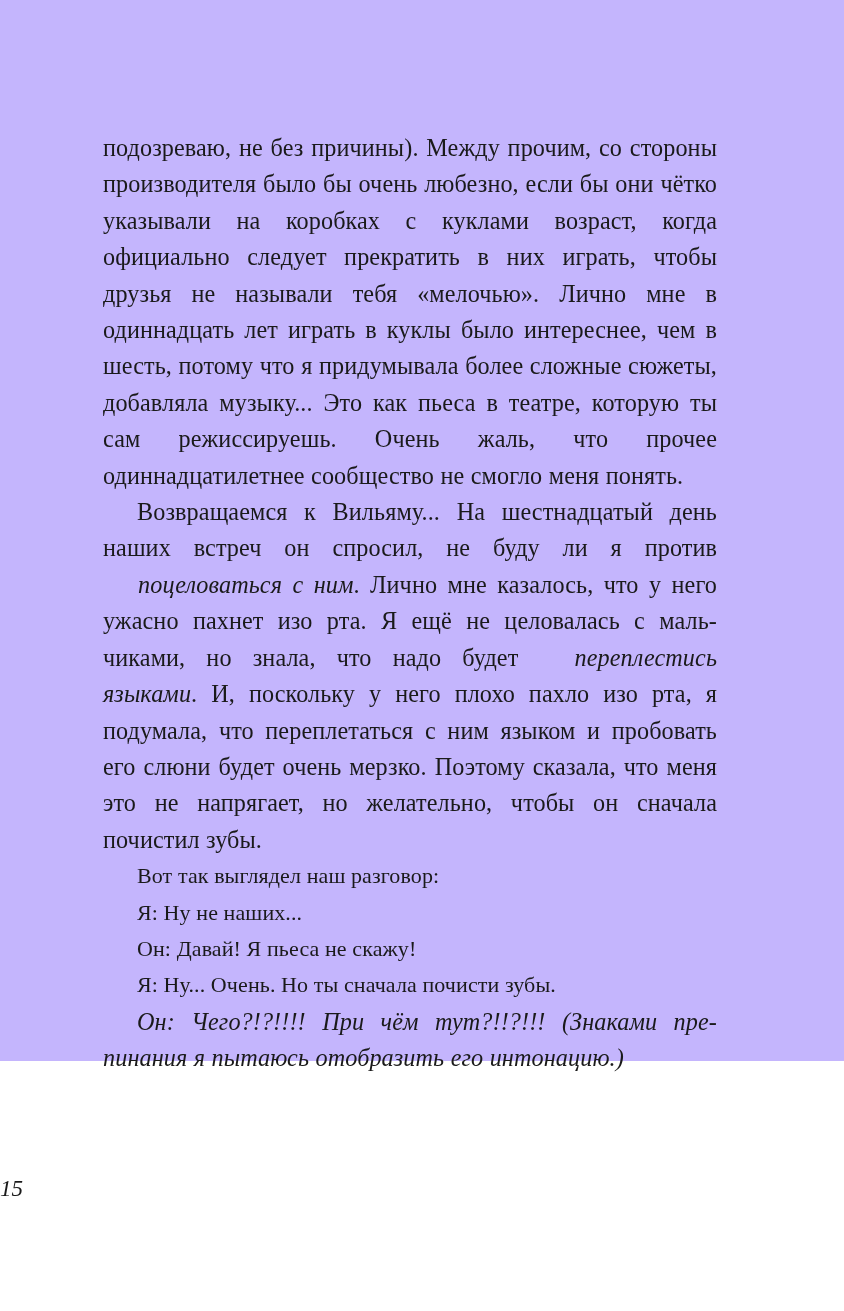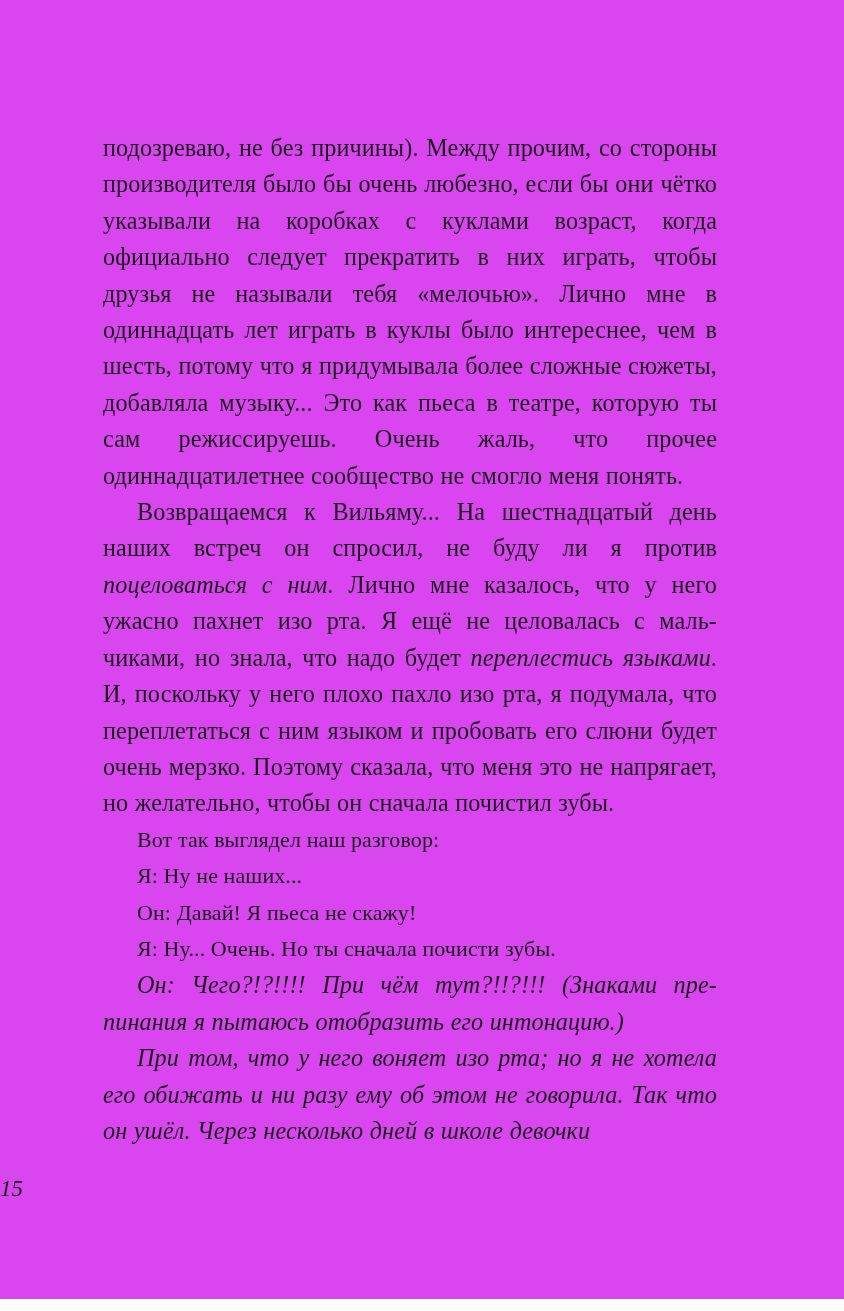--- a/index.html
+++ b/index.html
@@ -13,22 +13,22 @@
     position: relative;
     font-family: "Liberation Serif", "DejaVu Serif", serif;
     color: #1a1a1a;
     overflow: hidden;
   }
   .page {
     position: absolute;
     left: 0;
     top: 0;
     width: 844px;
-    height: 1299px;
-    background: #d946ef;
+    height: 1061px;
+    background: #c4b5fd;
   }
   .text-block {
     position: absolute;
     left: 103px;
     top: 130px;
     width: 614px;
   }
   p.para {
     margin: 0;
     font-size: 24.2px;
@@ -47,20 +47,21 @@
   }
   .dialog-line {
     margin: 0;
     font-size: 22px;
     line-height: 36.4px;
     text-align: left;
     text-indent: 34px;
     letter-spacing: 0.1px;
   }
   em.it {
+    margin-left: 35px;
   }
   .page-number {
     position: absolute;
     left: 0;
     top: 1175px;
     width: 844px;
     text-align: left;
     font-size: 23px;
     line-height: 28px;
     font-family: "Liberation Serif", "DejaVu Serif", serif;
@@ -83,19 +84,18 @@
     <p class="para noindent"><span>подозреваю, не без причины). Между прочим, со стороны производителя было бы очень любезно, если бы они чётко указывали на коробках с куклами возраст, когда официально следует прекратить в них играть, чтобы друзья не называли тебя «мелочью». Лично мне в одиннадцать лет играть в куклы было интереснее, чем в шесть, потому что я придумывала более сложные сюжеты, добавляла музыку... Это как пьеса в театре, которую ты сам режиссируешь. Очень жаль, что прочее одиннадцатилетнее сообщество не смогло меня понять.</span></p>
 
     <p class="para indent"><span>Возвращаемся к Вильяму... На шестнадцатый день наших встреч он спросил, не буду ли я против </span><em class="it">поцеловаться с ним</em><span>. Лично мне казалось, что у него ужасно пахнет изо рта. Я ещё не целовалась с маль-чиками, но знала, что надо будет </span><em class="it">переплестись языками</em><span>. И, поскольку у него плохо пахло изо рта, я подумала, что переплетаться с ним языком и пробовать его слюни будет очень мерзко. Поэтому сказала, что меня это не напрягает, но желательно, чтобы он сначала почистил зубы.</span></p>
 
     <p class="dialog-line">Вот так выглядел наш разговор:</p>
     <p class="dialog-line">Я: Ну не наших...</p>
     <p class="dialog-line">Он: Давай! Я пьеса не скажу!</p>
     <p class="dialog-line">Я: Ну... Очень. Но ты сначала почисти зубы.</p>
     <p class="para indent last-line">Он: Чего?!?!!!! При чём тут?!!?!!! (Знаками пре-пинания я пытаюсь отобразить его интонацию.)</p>
 
-    <p class="para indent last-line">При том, что у него воняет изо рта; но я не хотела его обижать и ни разу ему об этом не говорила. Так что он ушёл. Через несколько дней в школе девочки</p>
 
   </div>
 
   <div class="page-number">15</div>
 
 </div>
 
 </body></html>

